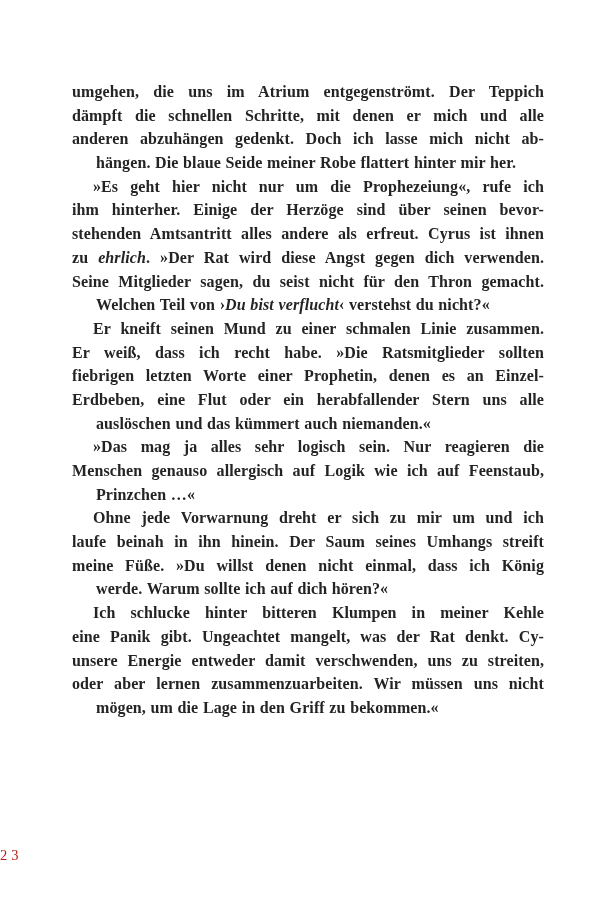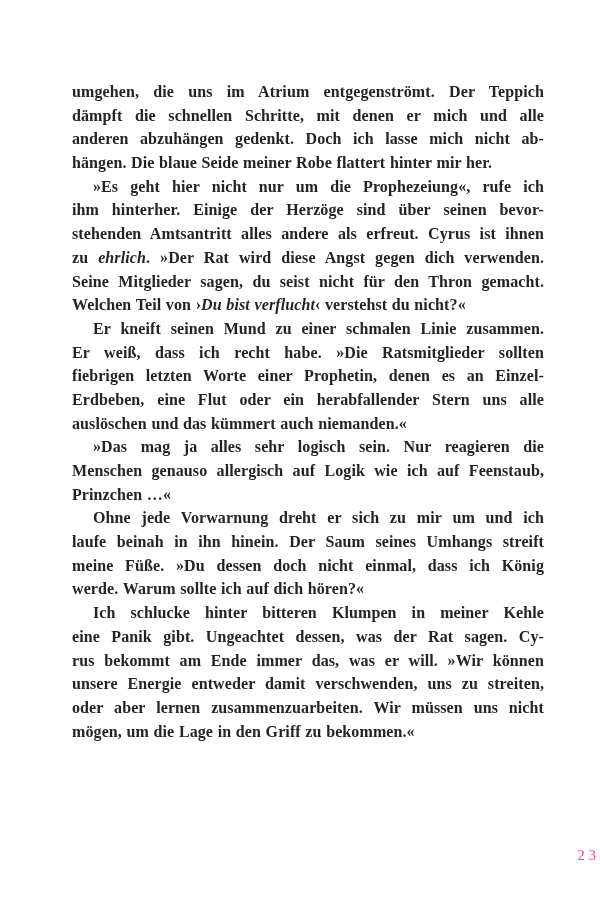--- a/index.html
+++ b/index.html
@@ -28,36 +28,37 @@
     line-height: 23.7px;
     height: 23.7px;
     overflow: hidden;
     text-align: justify;
     text-align-last: justify;
     letter-spacing: 0.1px;
     word-spacing: 0.5px;
   }
   .line.last {
     text-align-last: left;
+    margin-left: 24px;
   }
   .line.indent {
     text-indent: 21px;
   }
   .line em {
     font-style: italic;
   }
   .page-number {
     position: absolute;
     left: 0;
     top: 847px;
     width: 100%;
-    text-align: right;
+    text-align: left;
     font-size: 14.5px;
     letter-spacing: 4px;
-    color: #ec4899;
+    color: #b91c1c;
   }
 </style>
 </head>
 <body>
 
 <div class="book-page">
   <div class="text-block">
       <div class="line"><span>umgehen, die uns im Atrium entgegenströmt. Der Teppich</span></div>
       <div class="line"><span>dämpft die schnellen Schritte, mit denen er mich und alle</span></div>
       <div class="line"><span>anderen abzuhängen gedenkt. Doch ich lasse mich nicht ab-</span></div>
@@ -71,23 +72,22 @@
       <div class="line indent"><span>Er kneift seinen Mund zu einer schmalen Linie zusammen.</span></div>
       <div class="line"><span>Er weiß, dass ich recht habe. »Die Ratsmitglieder sollten</span></div>
       <div class="line"><span>fiebrigen letzten Worte einer Prophetin, denen es an Einzel-</span></div>
       <div class="line"><span>Erdbeben, eine Flut oder ein herabfallender Stern uns alle</span></div>
       <div class="line last"><span>auslöschen und das kümmert auch niemanden.«</span></div>
       <div class="line indent"><span>»Das mag ja alles sehr logisch sein. Nur reagieren die</span></div>
       <div class="line"><span>Menschen genauso allergisch auf Logik wie ich auf Feenstaub,</span></div>
       <div class="line last"><span>Prinzchen …«</span></div>
       <div class="line indent"><span>Ohne jede Vorwarnung dreht er sich zu mir um und ich</span></div>
       <div class="line"><span>laufe beinah in ihn hinein. Der Saum seines Umhangs streift</span></div>
-      <div class="line"><span>meine Füße. »Du dessen doch nicht einmal, dass ich König</span></div>
+      <div class="line"><span>meine Füße. »Du willst denen nicht einmal, dass ich König</span></div>
       <div class="line last"><span>werde. Warum sollte ich auf dich hören?«</span></div>
       <div class="line indent"><span>Ich schlucke hinter bitteren Klumpen in meiner Kehle</span></div>
-      <div class="line"><span>eine Panik gibt. Ungeachtet dessen, was der Rat sagen. Cy-</span></div>
-      <div class="line"><span>rus bekommt am Ende immer das, was er will. »Wir können</span></div>
+      <div class="line"><span>eine Panik gibt. Ungeachtet mangelt, was der Rat denkt. Cy-</span></div>
       <div class="line"><span>unsere Energie entweder damit verschwenden, uns zu streiten,</span></div>
       <div class="line"><span>oder aber lernen zusammenzuarbeiten. Wir müssen uns nicht</span></div>
       <div class="line last"><span>mögen, um die Lage in den Griff zu bekommen.«</span></div>
     </div>
   <div class="page-number">23</div>
 </div>
 
 </body></html>

